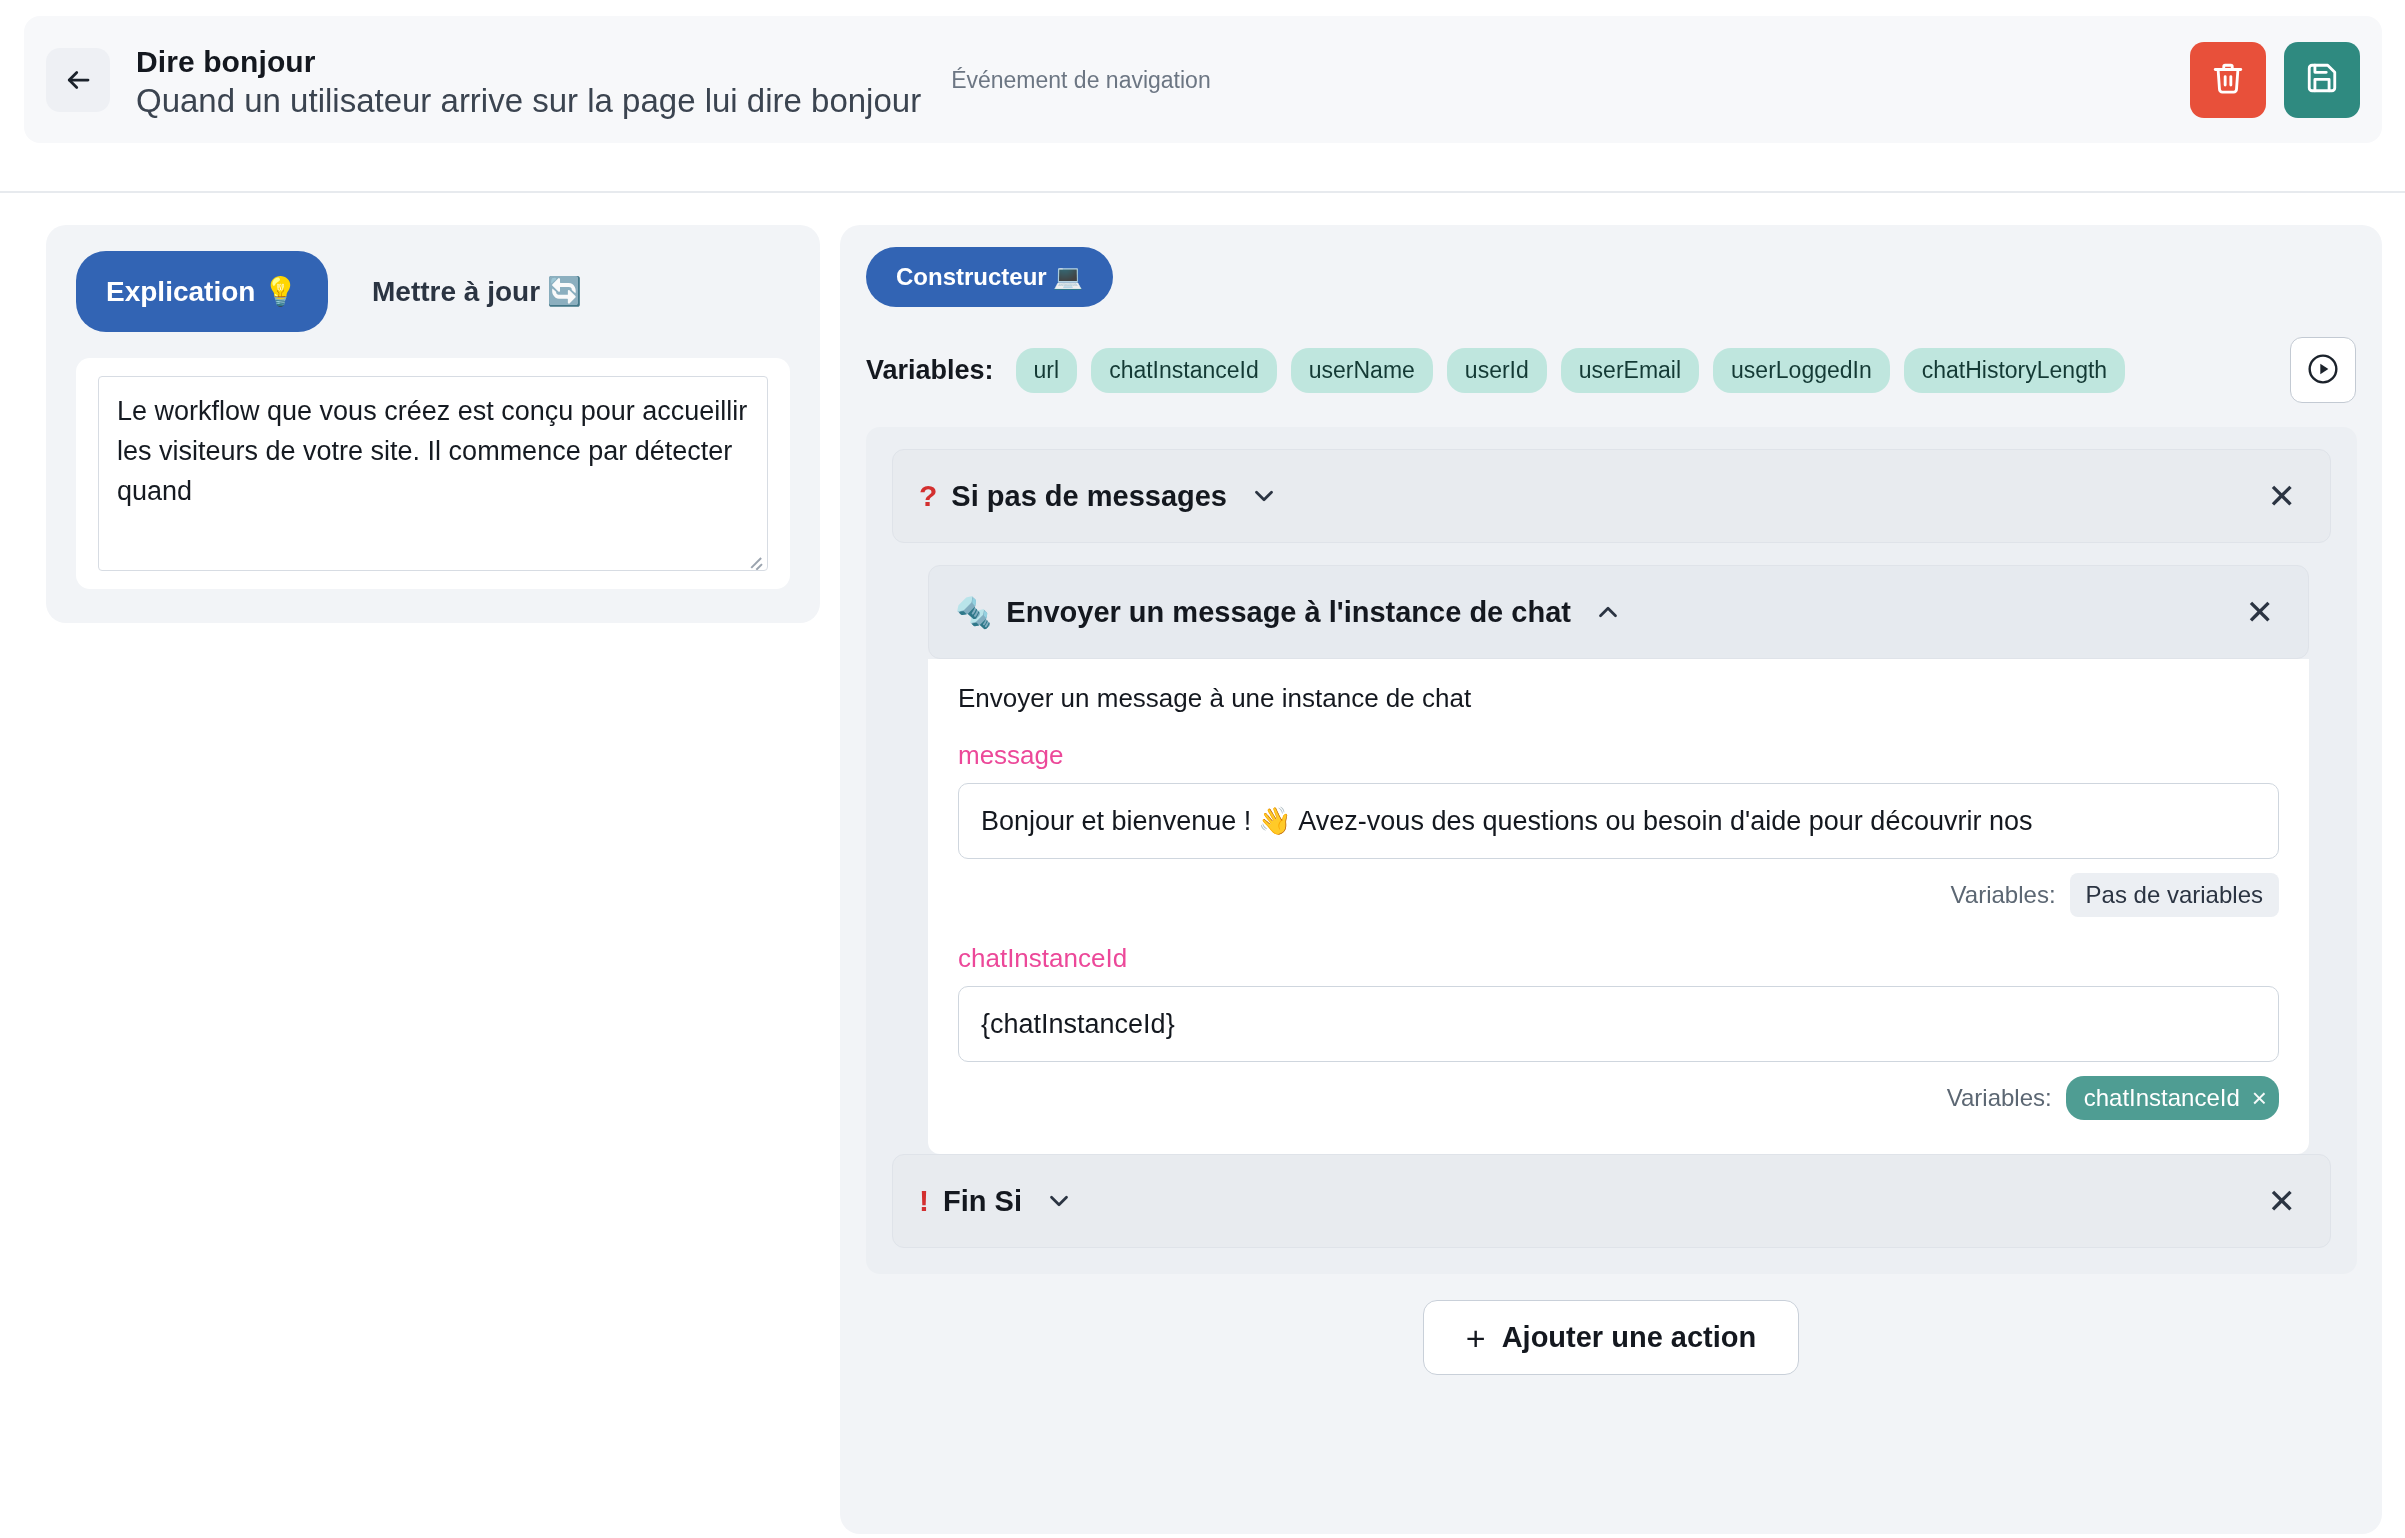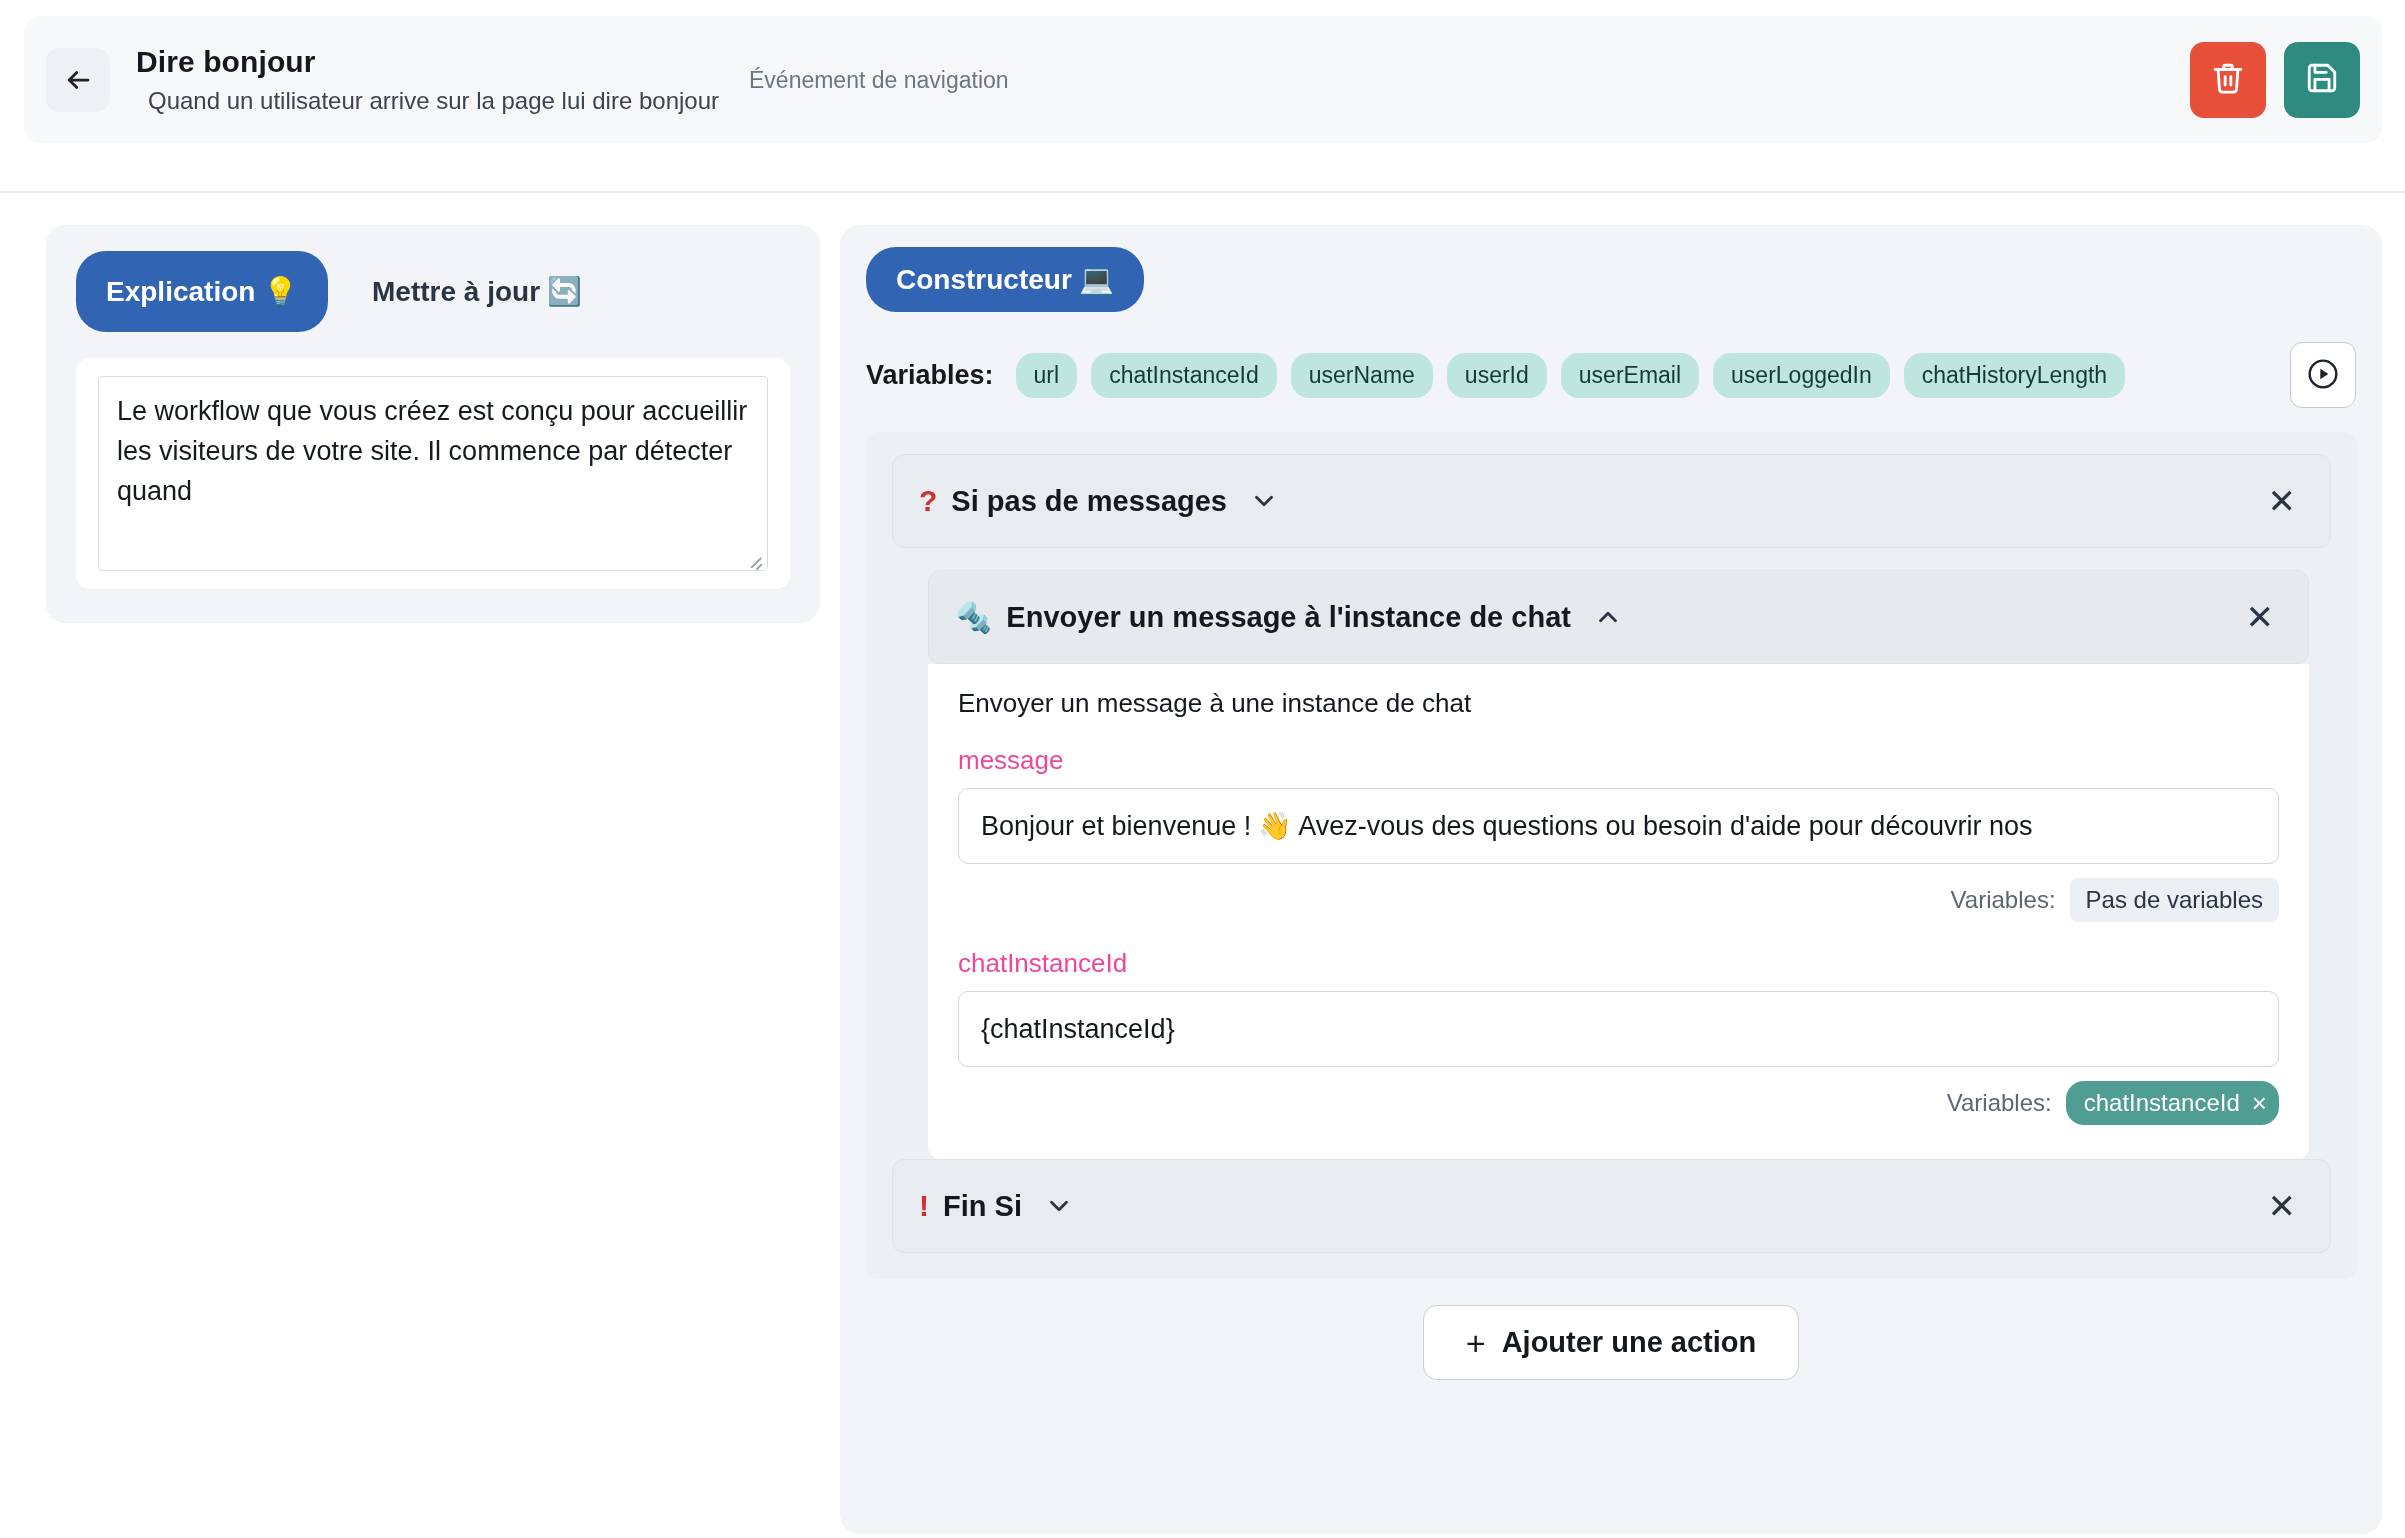--- a/index.html
+++ b/index.html
@@ -55,25 +55,24 @@
     flex: 0 0 auto;
   }
   .wf-title {
     font-size: 30px;
     font-weight: bold;
     color: #14181f;
     line-height: 40px;
     letter-spacing: 0.1px;
   }
   .wf-sub {
-    font-size: 24px;
+    font-size: 33px;
     color: #3b4450;
     line-height: 34px;
     margin-top: 2px;
-    margin-left: 12px;
   }
   .trigger-label {
     margin-left: 30px;
     font-size: 23px;
     color: #6c7683;
     align-self: center;
     margin-top: 2px;
     flex: 0 0 auto;
   }
   .header-actions {
@@ -185,21 +184,21 @@
     top: 225px;
     width: 1542px;
     height: 1309px;
     background: #f2f4f7;
     border-radius: 20px;
     padding: 22px 26px 0 26px;
   }
   .builder-tab {
     background: #3264b4;
     color: #ffffff;
-    font-size: 28px;
+    font-size: 24px;
     font-weight: bold;
     border-radius: 30px;
     padding: 16px 30px;
     display: inline-flex;
     align-items: center;
     gap: 10px;
     border: none;
     cursor: pointer;
   }
   .vars-row {

